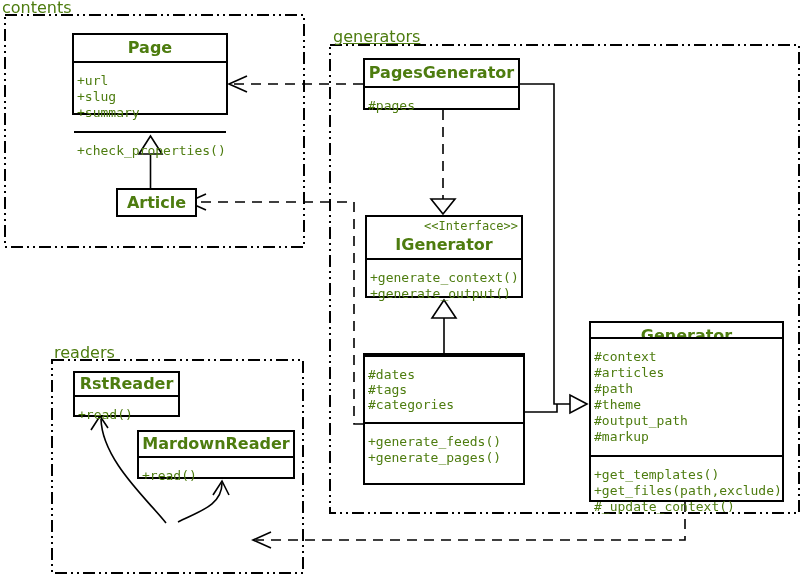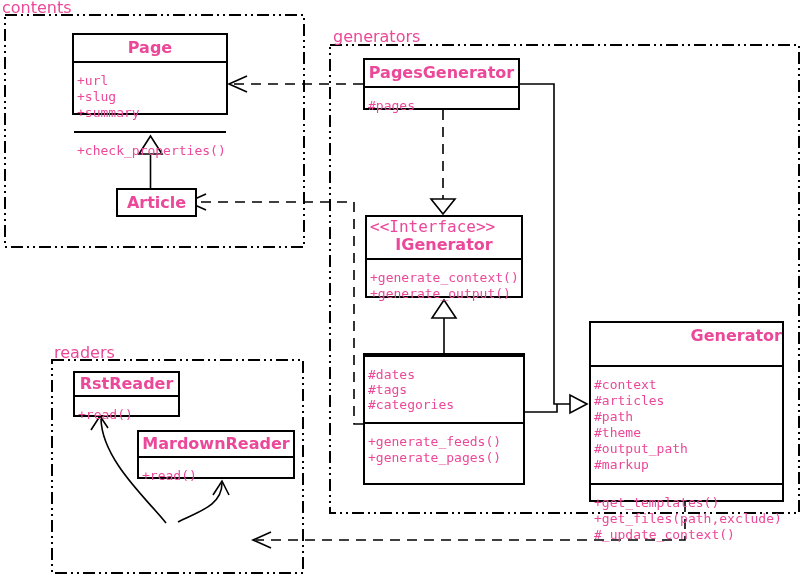--- a/index.html
+++ b/index.html
@@ -2,21 +2,21 @@
 <html><head>
 <meta charset="utf-8">
 <style>
   html, body { margin: 0; padding: 0; background: #ffffff; }
   .canvas {
     position: relative;
     width: 803px;
     height: 579px;
     background: #ffffff;
     font-family: "DejaVu Sans", sans-serif;
-    color: #ec4899;
+    color: #4d7c0f;
     overflow: hidden;
   }
   .canvas svg { position: absolute; left: 0; top: 0; }
 
   
   .pkg-rect { fill: none; stroke: #000; stroke-width: 2; stroke-dasharray: 12 4 2 4 2 4; }
   .pkg-label {
     position: absolute;
     font-size: 16px;
     line-height: 16px;
@@ -49,31 +49,31 @@
   .cls-sep { border-top: 2px solid #000; }
   .compartment { padding: 10px 3px; overflow: hidden; }
   .member {
     font-family: "DejaVu Sans Mono", monospace;
     font-size: 13px;
     line-height: 16px;
     white-space: nowrap;
   }
   .stereotype {
     font-family: "DejaVu Sans Mono", monospace;
-    font-size: 16px;
+    font-size: 12px;
     line-height: 15px;
-    text-align: left;
+    text-align: right;
     white-space: nowrap;
   }
   
   #box-article .cls-title { line-height: 25px; height: 25px; }
   #box-article-generator .compartment.attrs .member { line-height: 15px; }
   #box-rst-reader .cls-title { line-height: 22px; height: 22px; }
   #box-mardown-reader .cls-title { line-height: 24px; height: 24px; }
-  #box-generator .cls-title { line-height: 25px; height: 42px; text-align: right; }
+  #box-generator .cls-title { line-height: 25px; height: 14px; }
   #box-igenerator .cls-title { line-height: 22px; height: 22px; }
   .fn-box {
     position: absolute;
     box-sizing: border-box;
     border: 2px solid #000;
     background: #ffffff;
     font-size: 14px;
     text-align: center;
     line-height: 33px;
     white-space: nowrap;
@@ -113,21 +113,21 @@
     <polyline class="openarrow" points="271,532 253,540 271,548"></polyline>
 
     <path class="edge-solid" d="M 166,523 C 148,500 102,460 101,419"></path>
     <polyline class="openarrow" points="91,430 100,416 108,428"></polyline>
 
     <path class="edge-solid" d="M 178,522 C 200,511 222,505 222,483"></path>
     <polyline class="openarrow" points="213,495 222,481 229,495"></polyline>
   </svg>
 
   <div class="pkg-label" style="left:2px; top:0px;">contents</div>
-  <div class="pkg-label" style="left:333px; top:29px;">generators</div>
+  <div class="pkg-label" style="left:333px; top:29px;text-decoration:underline;">generators</div>
   <div class="pkg-label" style="left:54px; top:345px;">readers</div>
 
   <div class="uml-class" id="box-page" style="left:72px; top:33px; width:156px; height:82px;">
     <div class="cls-title">Page</div>
     <div class="compartment attrs cls-sep">
       <div class="member">+url</div>
       <div class="member">+slug</div>
       <div class="member">+summary</div>
     </div>
     <div class="compartment methods cls-sep">

